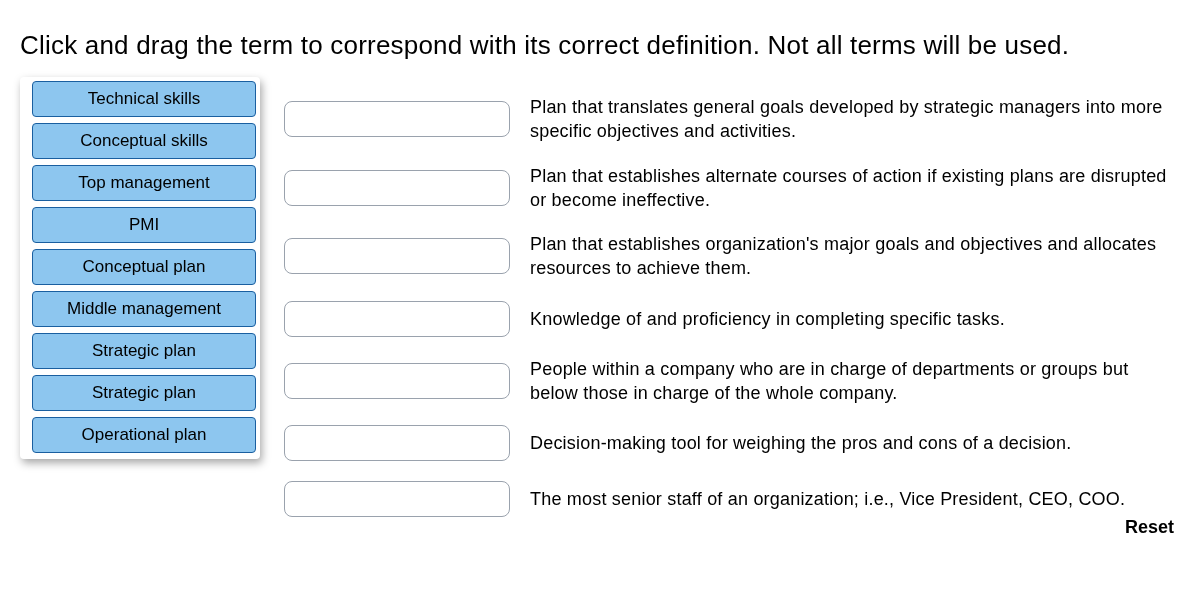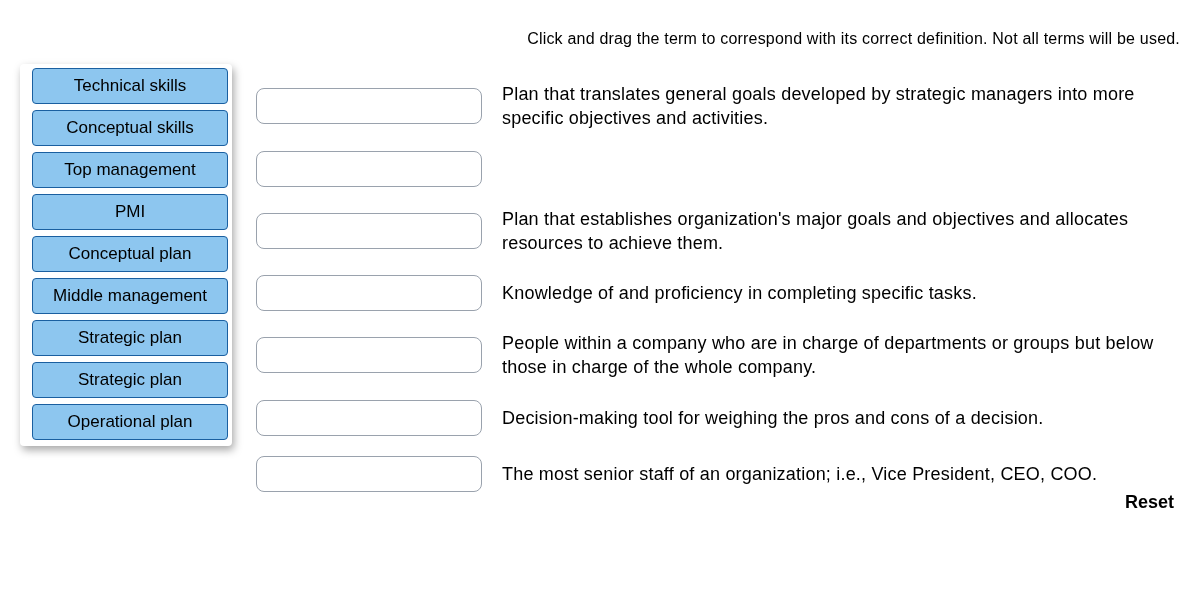--- a/index.html
+++ b/index.html
@@ -6,31 +6,31 @@
   body {
     margin: 0;
     padding: 20px;
     font-family: Helvetica, Arial, sans-serif;
     font-size: 18px;
     color: #000;
     background: #fff;
     width: 1200px;
   }
   .instructions {
-    text-align: right;
+    text-align: left;
     margin: 10px 0 16px 0;
-    font-size: 16px;
+    font-size: 26px;
     letter-spacing: 0.2px;
   }
   .main {
     display: flex;
     align-items: flex-start;
   }
   .terms-col {
-    width: 212px;
+    width: 240px;
     display: flex;
     flex-direction: column;
     gap: 6px;
     background: #fff;
     padding: 4px 4px 6px 12px;
     border-radius: 4px;
     box-shadow: 2px 4px 8px rgba(0,0,0,0.35);
   }
   .term {
     background: #8dc6ef;
@@ -96,20 +96,21 @@
     <div class="term">Operational plan</div>
   </div>
 
   <div class="pairs-col">
     <div class="pair">
       <div class="drop"></div>
       <div class="definition">Plan that translates general goals developed by strategic managers into more specific objectives and activities.</div>
     </div>
     <div class="pair">
       <div class="drop"></div>
+      <div class="definition">Plan that establishes alternate courses of action if existing plans are disrupted or become ineffective.</div>
     </div>
     <div class="pair">
       <div class="drop"></div>
       <div class="definition">Plan that establishes organization's major goals and objectives and allocates resources to achieve them.</div>
     </div>
     <div class="pair">
       <div class="drop"></div>
       <div class="definition">Knowledge of and proficiency in completing specific tasks.</div>
     </div>
     <div class="pair">

